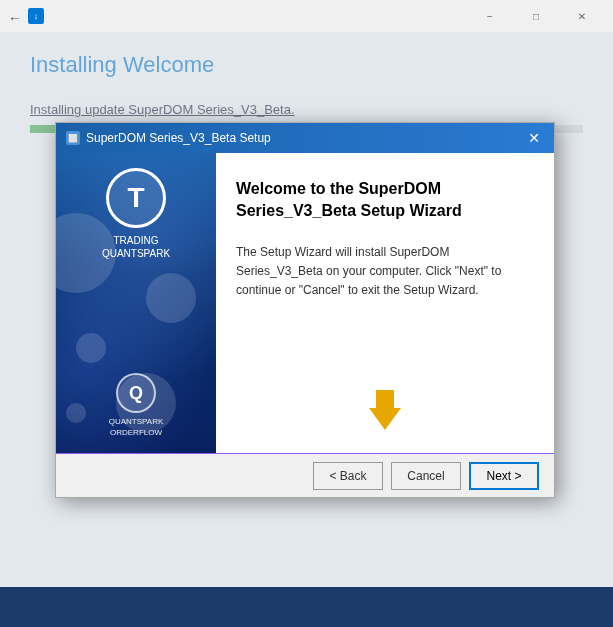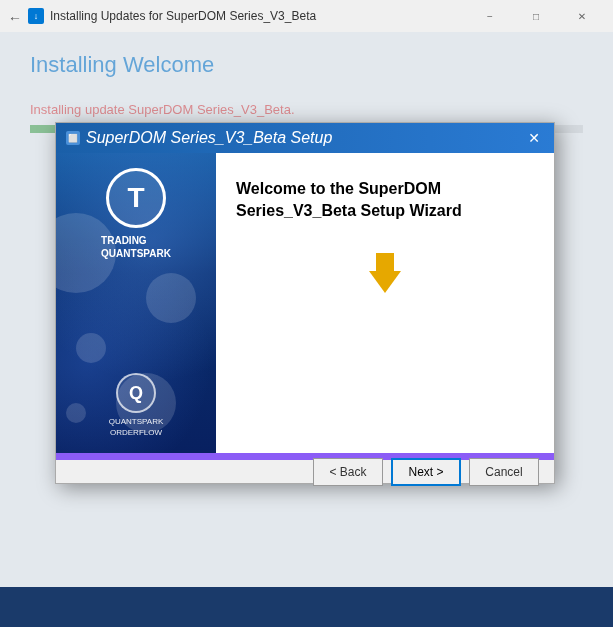--- a/index.html
+++ b/index.html
@@ -79,22 +79,23 @@
 
     .page-title {
       color: #0078d4;
       font-size: 22px;
       font-weight: 400;
       margin-bottom: 24px;
     }
 
     .update-label {
       font-size: 13px;
-      color: #ef4444;
+      color: #0f172a;
       margin-bottom: 8px;
+      text-decoration: underline;
     }
 
     .progress-bar-container {
       width: 100%;
       height: 8px;
       background: #e0e0e0;
       border-radius: 0;
       margin-bottom: 20px;
     }
     .progress-bar-fill {
@@ -142,22 +143,21 @@
       background: #4a90d9;
       border-radius: 2px;
       display: flex;
       align-items: center;
       justify-content: center;
       color: white;
       font-size: 9px;
     }
     .dialog-title-text {
       color: white;
-      font-size: 16px;
-      font-style: italic;
+      font-size: 12px;
     }
     .dialog-close-btn {
       color: white;
       font-size: 14px;
       cursor: pointer;
       width: 20px;
       height: 20px;
       display: flex;
       align-items: center;
       justify-content: center;
@@ -215,21 +215,22 @@
       margin-bottom: 6px;
     }
     .logo-t {
       color: white;
       font-size: 28px;
       font-weight: bold;
     }
     .brand-name {
       color: white;
       font-size: 10px;
-      font-weight: bold;
+      font-weight: normal;
+      text-align: center;
       line-height: 1.3;
     }
 
     .logo-bottom {
       position: relative;
       z-index: 1;
       display: flex;
       flex-direction: column;
       align-items: center;
     }
@@ -299,22 +300,22 @@
       top: -32px;
       left: -8px;
       width: 16px;
       height: 14px;
       background: #e6a800;
     }
 
     
     .dialog-footer {
       background: #f0f0f0;
-      border-top: 7px solid #8b5cf6;
-      height: 30px;
+      border-top: 1px solid #8b5cf6;
+      height: 44px;
       display: flex;
       align-items: center;
       justify-content: flex-end;
       padding: 0 15px;
       gap: 8px;
     }
     .dialog-btn {
       min-width: 70px;
       height: 28px;
       padding: 0 12px;
@@ -347,21 +348,20 @@
 <body>
 
 <div class="outer-window">
 
   <div class="title-bar">
     <div class="title-bar-left">
       <span class="back-arrow">←</span>
       <div class="title-bar-icon">
         <span style="color:white;font-size:9px;font-weight:bold;">↓</span>
       </div>
-      <span class="title-bar-text">Installing Updates for SuperDOM Series_V3_Beta</span>
     </div>
     <div class="title-bar-controls">
       <div class="tb-btn">−</div>
       <div class="tb-btn">□</div>
       <div class="tb-btn close">✕</div>
     </div>
   </div>
 
   <div class="main-content">
     <div class="page-title">Installing Welcome</div>
@@ -411,33 +411,34 @@
             </div>
             <div class="quant-name">
               <span>QUANTSPARK</span><br>
               <span>ORDERFLOW</span>
             </div>
           </div>
         </div>
 
         <div class="dialog-right">
           <div class="welcome-title">Welcome to the SuperDOM Series_V3_Beta Setup Wizard</div>
+          <div class="welcome-desc">The Setup Wizard will install SuperDOM Series_V3_Beta on your computer.  Click "Next" to continue or "Cancel" to exit the Setup Wizard.</div>
           <div class="arrow-area">
             <div style="display:flex;flex-direction:column;align-items:center;">
               <div style="width:18px;height:18px;background:#e6a800;"></div>
               <div class="down-arrow"></div>
             </div>
           </div>
         </div>
       </div>
 
       <div class="dialog-footer">
         <button class="dialog-btn">&lt; Back</button>
+        <button class="dialog-btn">Cancel</button>
         <button class="dialog-btn primary">Next &gt;</button>
-        <button class="dialog-btn">Cancel</button>
       </div>
     </div>
 
   </div>
 
   <div class="taskbar"></div>
 
 </div>
 
 </body></html>

